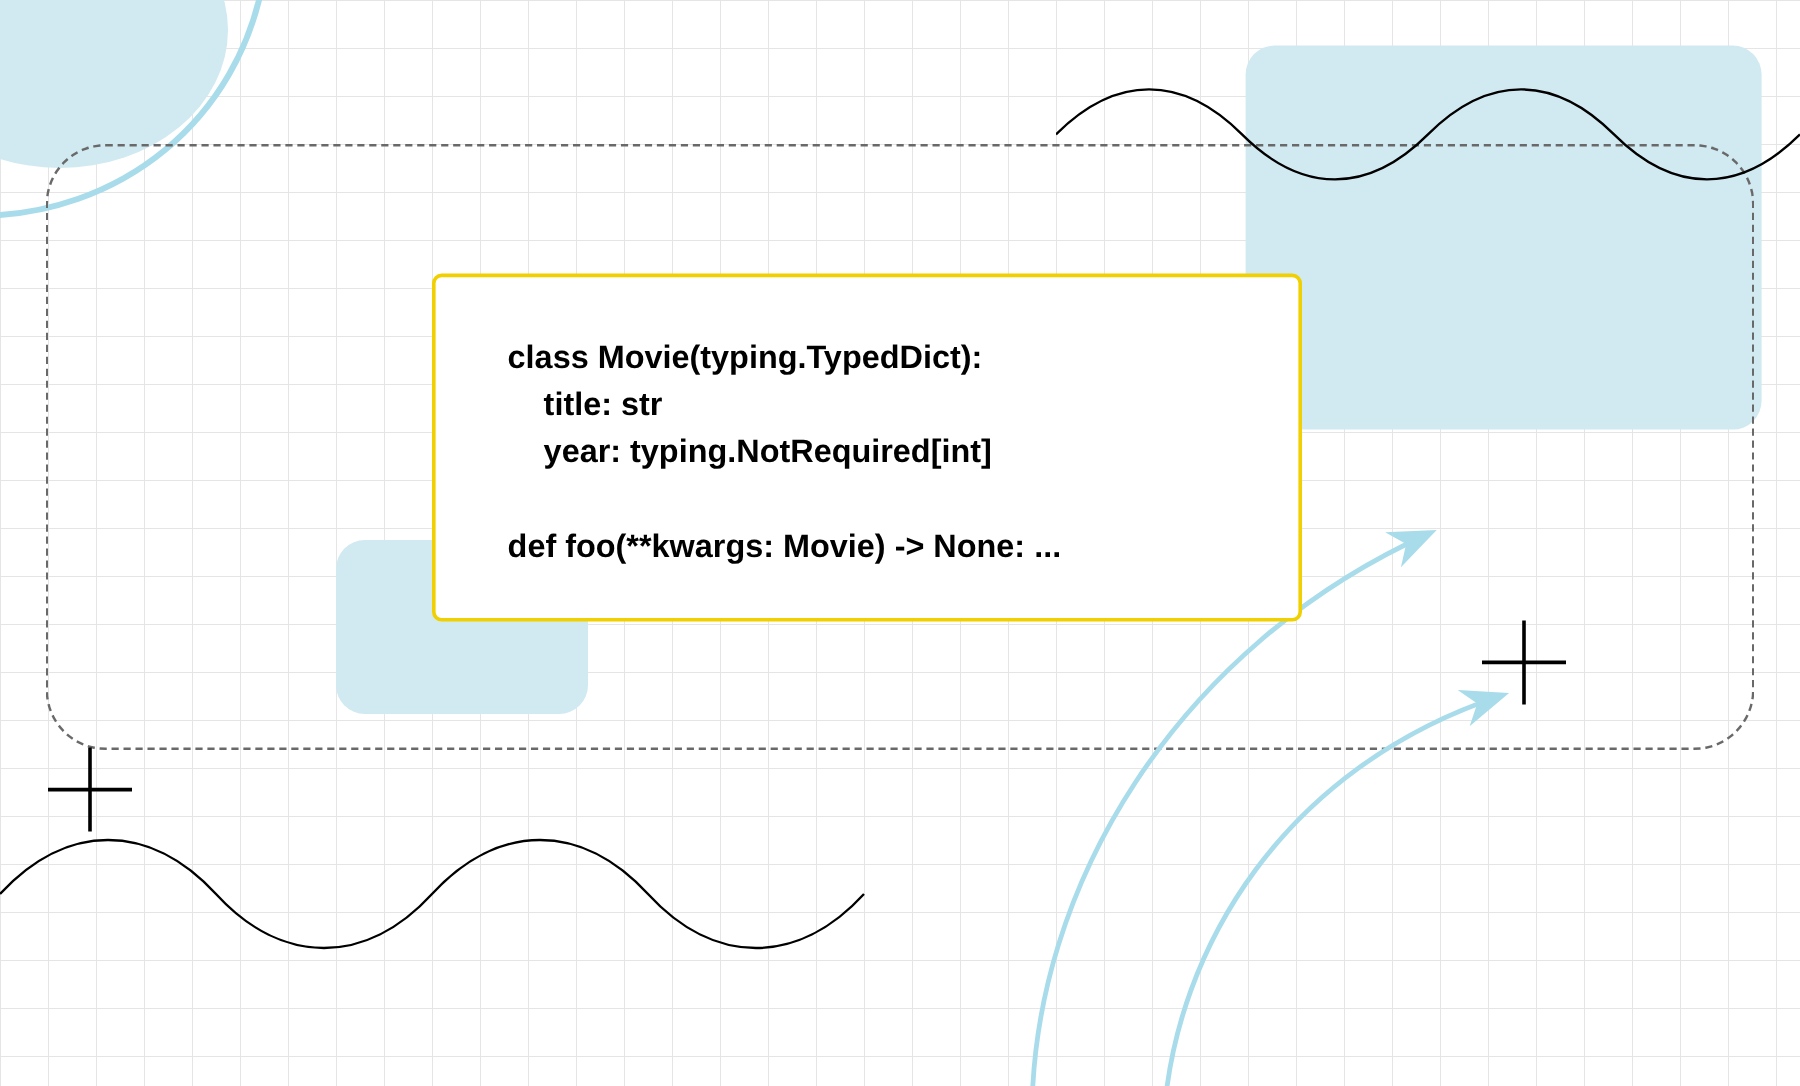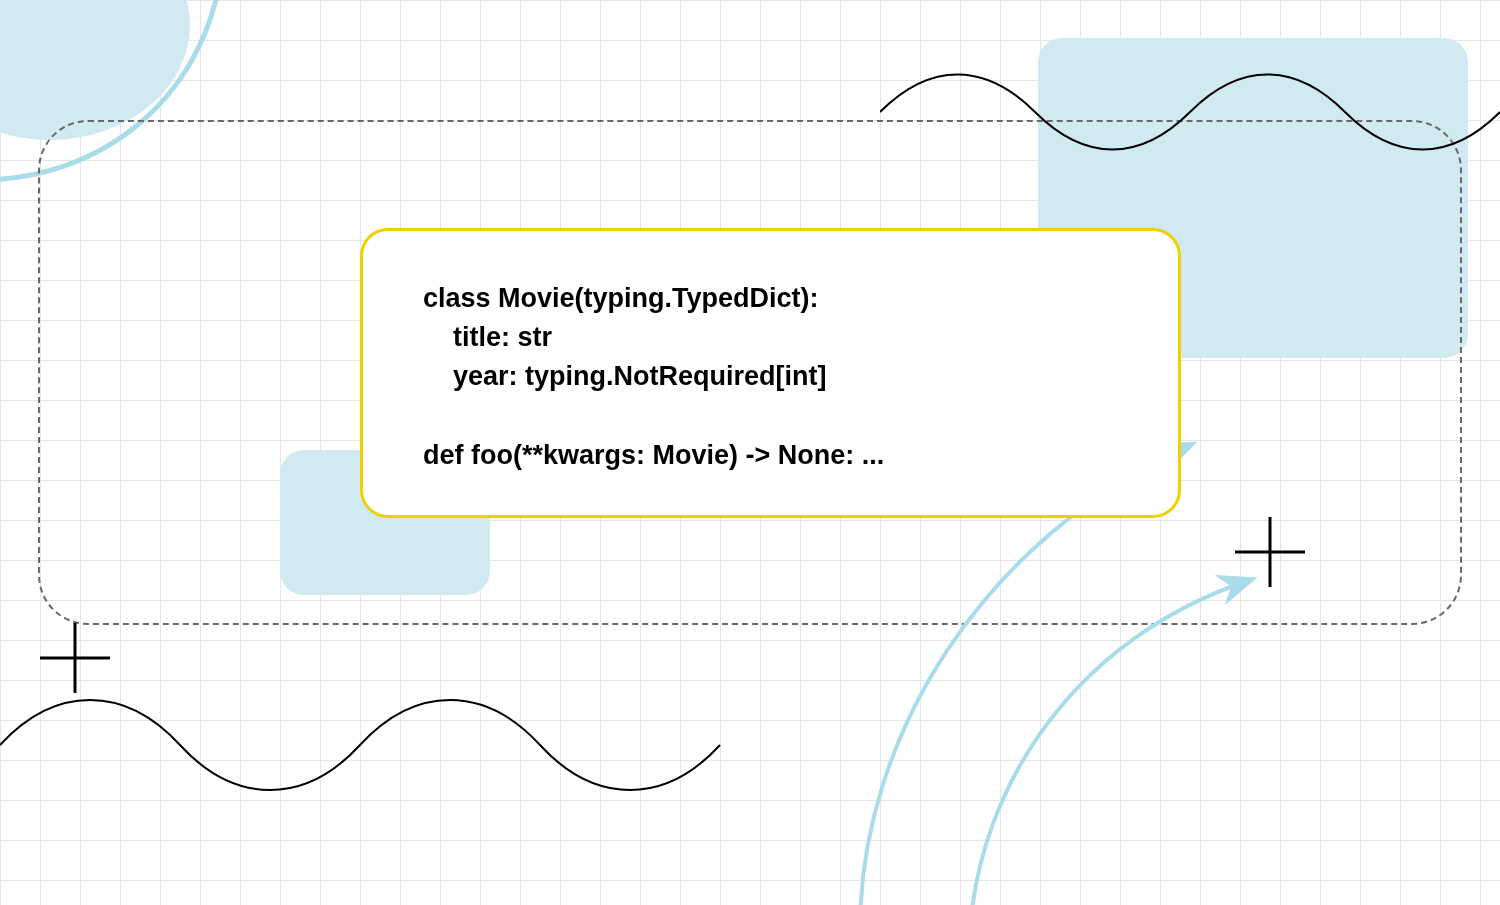--- a/index.html
+++ b/index.html
@@ -53,25 +53,25 @@
       top: -90px;
       width: 280px;
       height: 230px;
       background: #d1eaf1;
       border-radius: 50%;
     }
     .code-card {
       position: absolute;
       left: 360px;
       top: 228px;
-      width: 821px;
+      width: 725px;
       height: 290px;
       background: #fff;
       border: 3px solid #f0d000;
-      border-radius: 28px;
+      border-radius: 8px;
       padding: 48px 60px;
     }
     .code-card pre {
       font-family: -apple-system, BlinkMacSystemFont, "Segoe UI", sans-serif;
       font-size: 27px;
       font-weight: 600;
       line-height: 1.45;
       color: #000;
       white-space: pre;
     }

